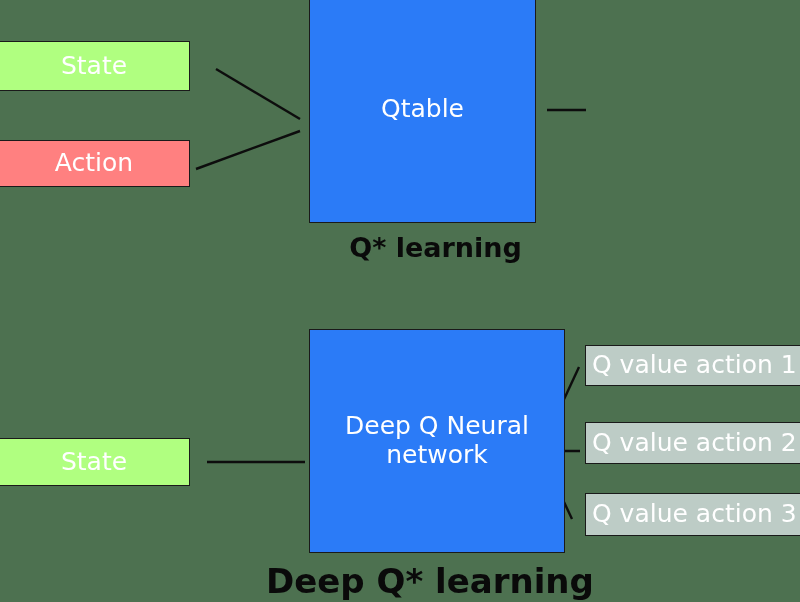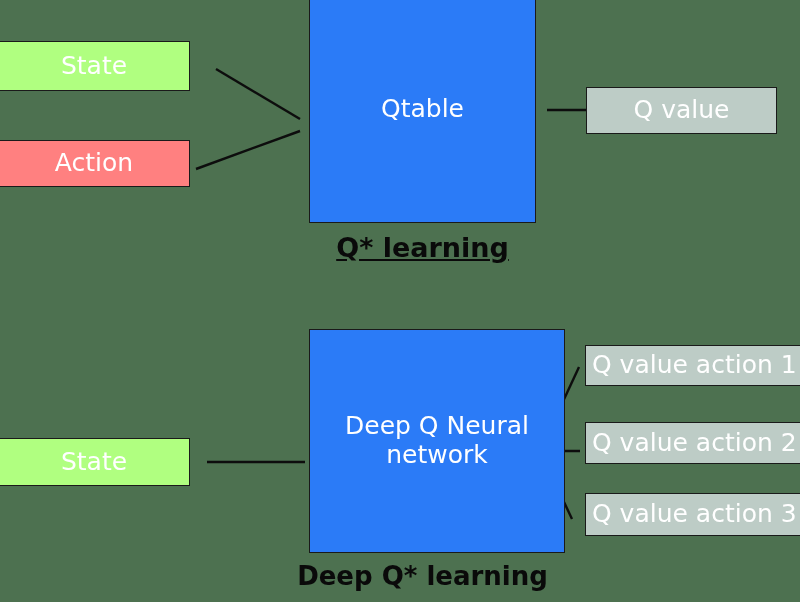--- a/index.html
+++ b/index.html
@@ -65,31 +65,30 @@
 
   
   .caption {
     position: absolute;
     color: #0a0a0a;
     font-weight: bold;
     white-space: pre;
     text-align: center;
   }
   #cap-q {
-    left: 309px;
+    left: 322px;
     top: 232px;
     width: 227px;
     font-size: 27px;
-    text-decoration: underline;
   }
   #cap-dq {
     left: 266px;
     top: 561px;
     width: 313px;
-    font-size: 26px;
+    font-size: 34px;
   }
 
   svg#links {
     position: absolute;
     left: 0;
     top: 0;
     width: 800px;
     height: 602px;
     pointer-events: none;
   }
@@ -114,21 +113,20 @@
     <line x1="540" y1="451" x2="580" y2="451"></line>
     <line x1="540" y1="451" x2="572" y2="519"></line>
   </svg>
 
   <div class="node center box-state" id="state-top">State</div>
 
   <div class="node center box-action" id="action-top">Action</div>
 
   <div class="node center box-model" id="qtable">Qtable</div>
 
-  <div class="node center box-output" id="qvalue">Q value</div>
 
   <div class="caption" id="cap-q">Q* learning</div>
 
   <div class="node center box-state" id="state-bottom">State</div>
 
   <div class="node center box-model" id="dqn">Deep Q Neural
 network</div>
 
   <div class="node left box-output" id="qva1">Q value action 1</div>
 

